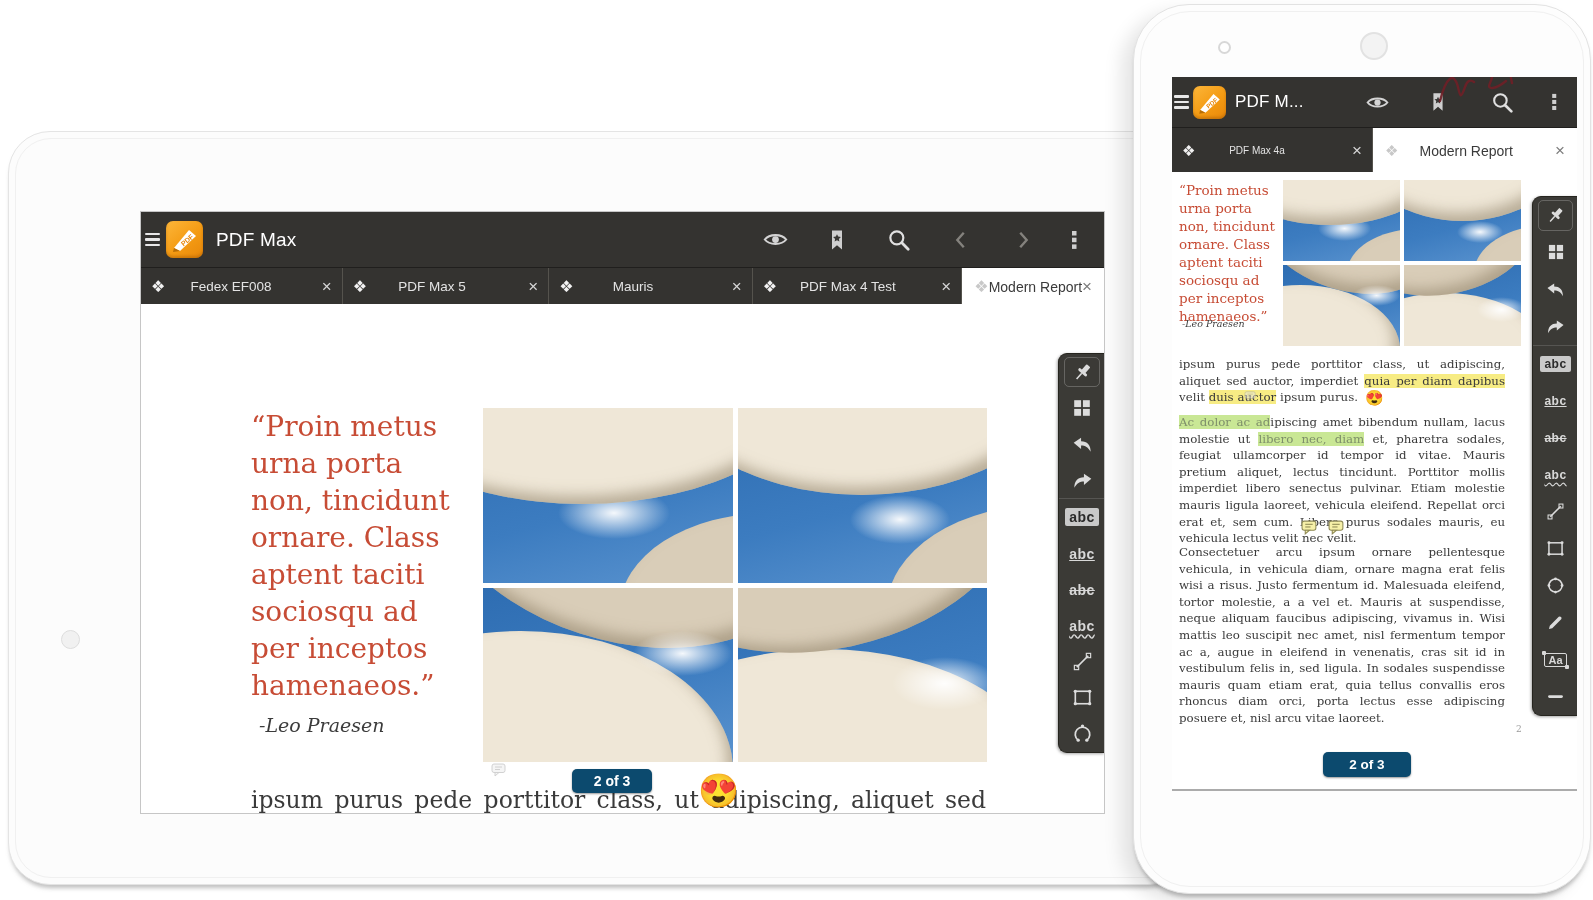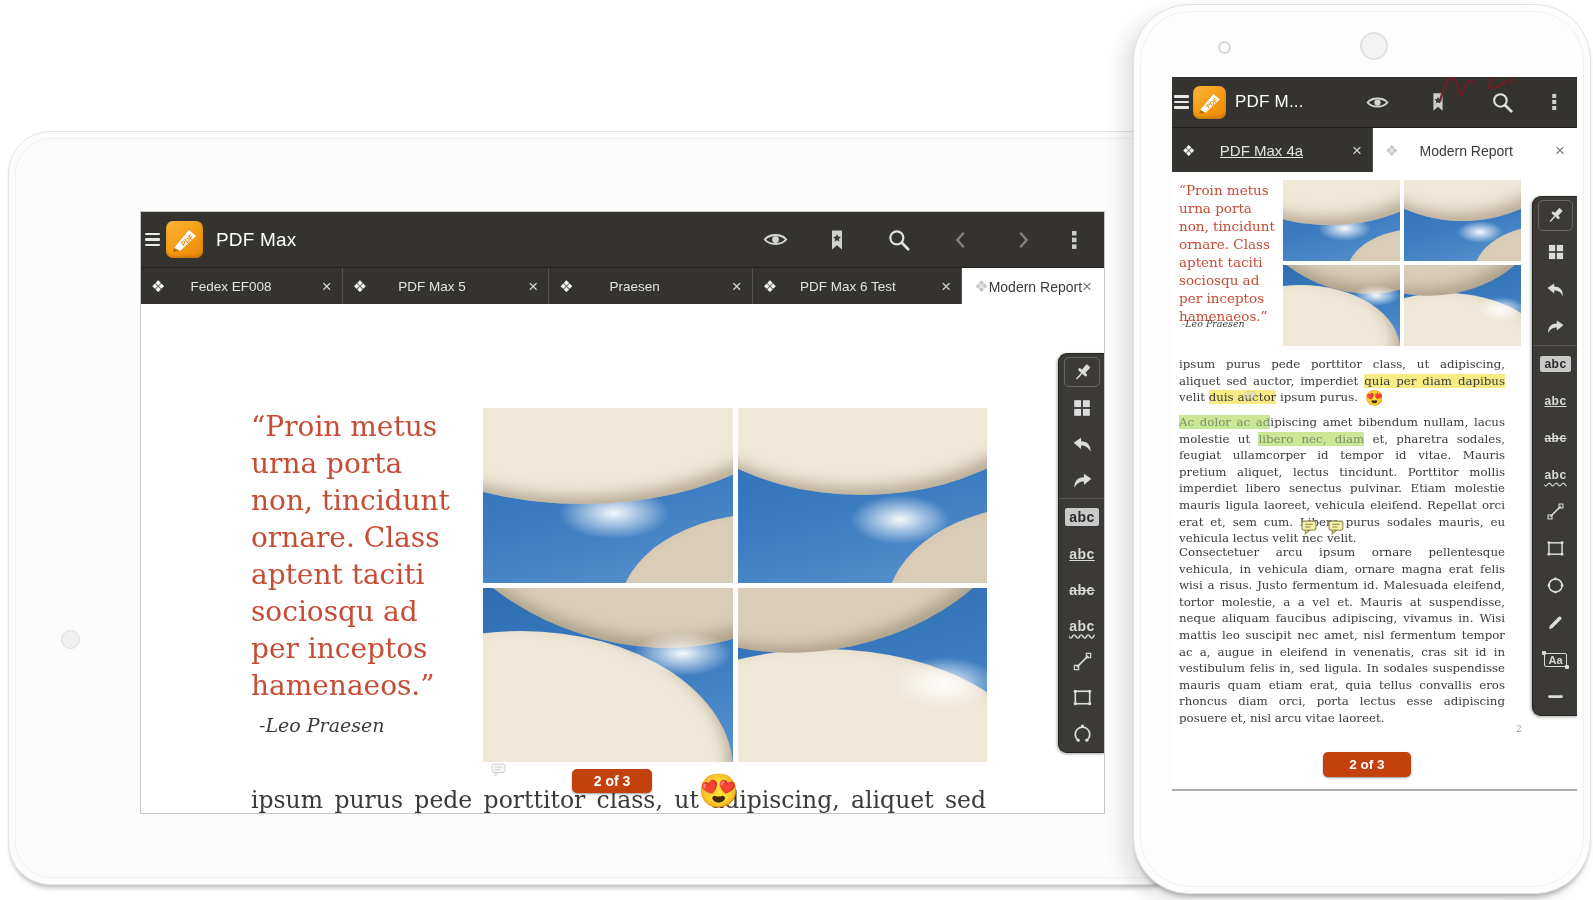--- a/index.html
+++ b/index.html
@@ -42,21 +42,21 @@
   
   .doc-quote{color:#c74c35;font-family:"DejaVu Serif",serif;}
   .doc-attrib{color:#3c3c3c;font-family:"DejaVu Serif",serif;font-style:italic;}
   .doc-body{font-family:"DejaVu Serif",serif;color:#3a3a3a;text-align:justify;}
   .hl-y{background:#f7ec84;}
   .hl-g{background:#c9e795;color:#7e8f6a;}
   .photo{position:relative;overflow:hidden;background:linear-gradient(165deg,#2e6db2 0%,#3c7cc0 55%,#5a93cf 100%);}
   .photo .cloud{position:absolute;border-radius:50%;background:radial-gradient(closest-side,rgba(255,255,255,.95),rgba(255,255,255,0));}
   .photo .arc{position:absolute;border-radius:50%;background:#efe7d7;box-shadow:inset -6px -8px 14px rgba(140,125,100,.55);}
   .photo .arc.shade{background:#d9cdb8;}
-  .pill{background:#c2410c;color:#fff;font-weight:700;text-align:center;border-radius:5px;
+  .pill{background:#0c4a6e;color:#fff;font-weight:700;text-align:center;border-radius:5px;
     box-shadow:0 1px 2px rgba(0,0,0,.4);display:flex;align-items:center;justify-content:center;}
 
   
   .sidebar{background:#3b3a36;border:1px solid #26251f;border-right:none;border-radius:9px 0 0 9px;
     display:flex;flex-direction:column;box-shadow:-1px 1px 3px rgba(0,0,0,.35);}
   .slot{flex:1;display:flex;align-items:center;justify-content:center;color:#dcdcdc;position:relative;}
   .slot.sep{border-top:1px solid rgba(255,255,255,.14);}
   .slot.boxed::after{content:"";position:absolute;inset:3px 5px;border:1px solid rgba(255,255,255,.22);border-radius:5px;}
   .abc{font-weight:700;color:#d8d8d8;letter-spacing:.5px;font-family:"Liberation Sans",sans-serif;}
   .abc.sel{background:#c9c9c9;color:#2b2b2b;padding:1px 4px;border-radius:2px;}
@@ -138,26 +138,26 @@
       <span class="tab-label" style="font-size:13.5px;margin:0 auto;">Fedex EF008</span>
       <span class="x">×</span>
     </div>
     <div class="tab" style="width:188px;padding:0 10px;">
       <span class="dbx" style="font-size:16px;">❖</span>
       <span class="tab-label" style="font-size:13.5px;margin:0 auto;">PDF Max 5</span>
       <span class="x">×</span>
     </div>
     <div class="tab" style="width:185px;padding:0 10px;">
       <span class="dbx" style="font-size:16px;">❖</span>
-      <span class="tab-label" style="font-size:13.5px;margin:0 auto;">Praesen</span>
+      <span class="tab-label" style="font-size:13.5px;margin:0 auto;">Mauris</span>
       <span class="x">×</span>
     </div>
     <div class="tab" style="width:191px;padding:0 10px;">
       <span class="dbx" style="font-size:16px;">❖</span>
-      <span class="tab-label" style="font-size:13.5px;margin:0 auto;">PDF Max 6 Test</span>
+      <span class="tab-label" style="font-size:13.5px;margin:0 auto;">PDF Max 4 Test</span>
       <span class="x">×</span>
     </div>
     <div class="tab active" style="flex:1;padding:0 12px;">
       <span class="dbx" style="font-size:16px;">❖</span>
       <span class="tab-label" style="font-size:14px;margin:0 auto;">Modern Report</span>
       <span class="x">×</span>
     </div>
   </div>
 
   <div class="abs" style="top:92px;left:0;right:0;bottom:0;background:#fff;">
@@ -315,21 +315,21 @@
     </div>
   </div>
 
   <svg class="abs" style="left:262px;top:-12px;z-index:9;" width="90" height="46" viewBox="0 0 90 46">
     <path d="M6 36 C12 12, 20 6, 24 22 C26 32, 27 34, 31 22 C33 16, 36 14, 40 17 M43 10 C52 2, 62 6, 56 18 C52 26, 62 24, 72 16 M76 8 l2 10" fill="none" stroke="#6e2027" stroke-width="2.4" stroke-linecap="round" opacity=".92"></path>
   </svg>
 
   <div class="abs tabbar" style="top:50px;left:0;right:0;height:45px;">
     <div class="tab" style="width:180px;padding:0 10px;">
       <span class="dbx" style="font-size:15px;">❖</span>
-      <span class="tab-label" style="font-size:15px;margin:12px auto;text-decoration:underline;">PDF Max 4a</span>
+      <span class="tab-label" style="font-size:10px;margin:12px auto;">PDF Max 4a</span>
       <span class="x">×</span>
     </div>
     <div class="tab active" style="flex:1;padding:0 12px;">
       <span class="dbx" style="font-size:15px;">❖</span>
       <span class="tab-label" style="font-size:14px;margin:0 auto;">Modern Report</span>
       <span class="x">×</span>
     </div>
   </div>
 
   <div class="abs" style="top:95px;left:0;right:0;bottom:0;background:#fff;">

